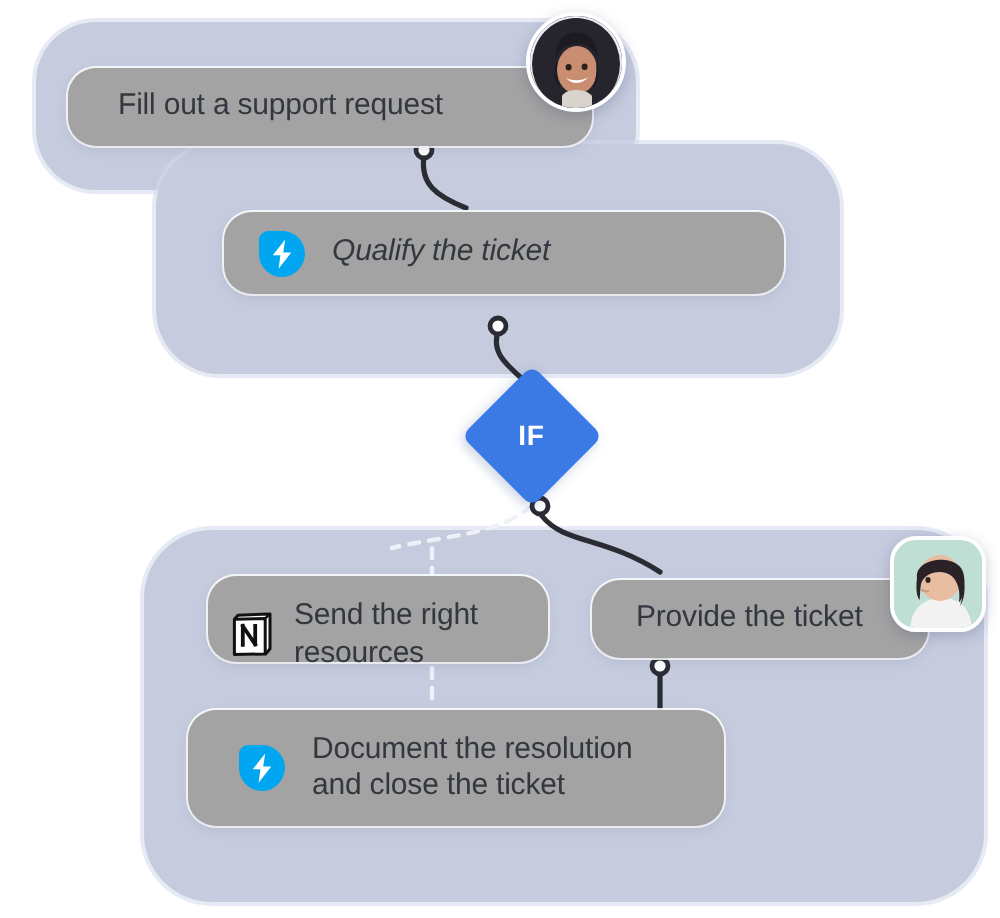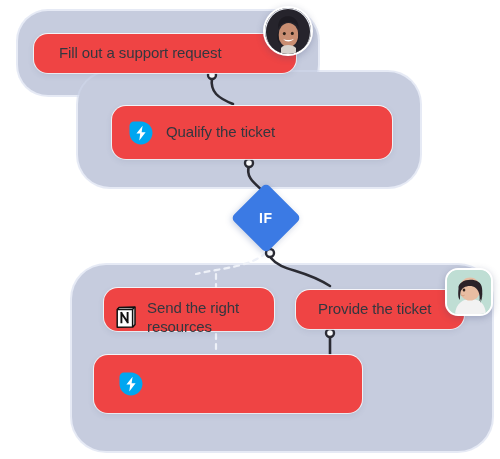--- a/index.html
+++ b/index.html
@@ -27,37 +27,37 @@
     border-radius: 30px;
     box-shadow: 0 0 0 2px rgba(210,216,236,0.55);
   }
   #panel-top     { left: 18px;  top: 11px;  width: 300px; height: 84px;  border-radius: 30px; }
   #panel-mid     { left: 78px;  top: 72px;  width: 342px; height: 115px; border-radius: 32px; }
   #panel-bottom  { left: 72px;  top: 265px; width: 420px; height: 186px; border-radius: 34px; }
 
   
   .card {
     position: absolute;
-    background: #ef4444;
+    background: #a3a3a3;
     border-radius: 14px;
     box-shadow: 0 2px 6px rgba(80,92,130,0.14), 0 0 0 1px rgba(255,255,255,0.9);
     display: flex;
     align-items: center;
     box-sizing: border-box;
   }
   .card-text {
     color: #33373f;
     font-size: 15px;
     line-height: 1.22;
     letter-spacing: -0.1px;
     white-space: pre-line;
   }
 
   #card-fillout   { left: 34px;  top: 34px;  width: 262px; height: 39px; padding: 0 0 0 25px; }
-  #card-qualify   { left: 112px; top: 106px; width: 280px; height: 53px; padding: 0 0 0 16px; }
+  #card-qualify   { left: 112px; top: 106px; width: 280px; height: 41px; padding: 0 0 0 16px; font-style: italic; }
   #card-notion    { left: 104px; top: 288px; width: 170px; height: 43px; padding: 16px 0 0 10px; }
   #card-provide   { left: 296px; top: 290px; width: 168px; height: 39px; padding: 0 0 0 22px; }
   #card-document  { left: 94px;  top: 355px; width: 268px; height: 58px; padding: 0 0 0 24px; }
 
   
   .icon-slot {
     flex: 0 0 auto;
     display: inline-flex;
     align-items: center;
     justify-content: center;
@@ -198,20 +198,22 @@
     <span class="card-text">Provide the ticket</span>
   </div>
 
   <div id="card-document" class="card">
     <span class="icon-slot zd-icon">
       <svg viewBox="0 0 26 26" width="26" height="26">
         <path d="M13 1.5 C19.2 1.5 24.5 6.5 24.5 12.7 C24.5 19 19.3 24.5 13 24.5 C6.7 24.5 1.5 19.3 1.5 13 L1.5 6 A4.5 4.5 0 0 1 6 1.5 Z" fill="#00a6f0"></path>
         <path d="M14.6 5.8 L8.4 13.6 L12.2 13.6 L11.3 20.4 L17.6 12.3 L13.6 12.3 Z" fill="#ffffff"></path>
       </svg>
     </span>
+    <span class="card-text">Document the resolution
+and close the ticket</span>
   </div>
 
   <div id="avatar-top" class="avatar">
     <svg viewBox="0 0 46 46">
       <rect x="0" y="0" width="46" height="46" fill="#e9ecf3"></rect>
       <ellipse cx="23" cy="24" rx="22" ry="23" fill="#26242c"></ellipse>
       <ellipse cx="23.5" cy="27" rx="10" ry="12" fill="#c98e72"></ellipse>
       <path d="M13.5 22 C13 12 33 11 33.5 21 C34.5 16 31 8 23 8.2 C15 8.4 12 15 13.5 22 Z" fill="#1d1b22"></path>
       <path d="M13.6 23 C11.5 26 12 33 15 36 C13 30 13.6 26 13.6 23 Z" fill="#1d1b22"></path>
       <path d="M33.2 23 C35.2 26 34.5 33 31.5 36 C33.6 30 33.2 26 33.2 23 Z" fill="#1d1b22"></path>

